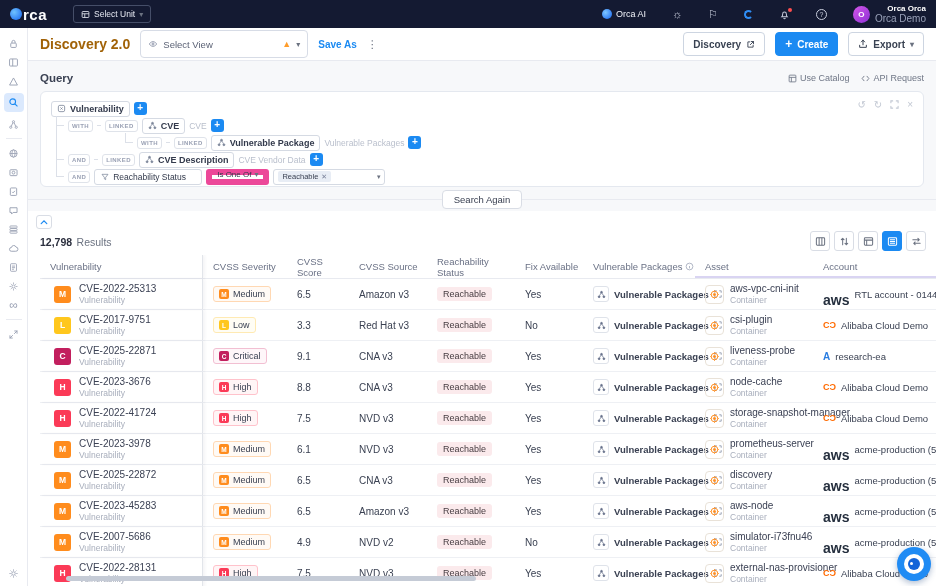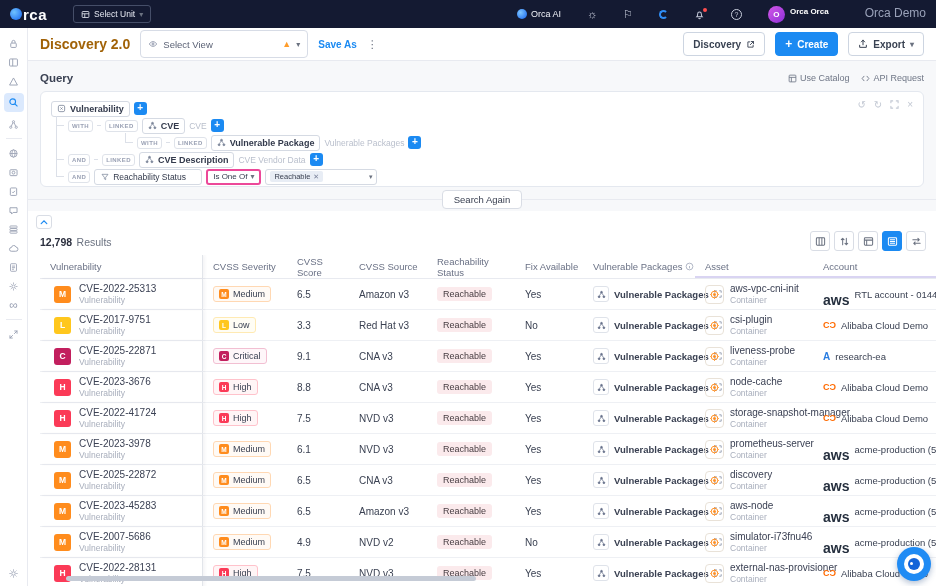--- a/index.html
+++ b/index.html
@@ -16,23 +16,23 @@
   .nav-search input { background:transparent; border:0; outline:none; color:#c3c9da; font-size:8.5px; flex:1; font-family:"Liberation Sans",sans-serif; }
   .nav-search .kbd { font-size:8px; color:#9aa2b8; white-space:nowrap; }
   .orca-ai { display:flex; align-items:center; gap:4px; color:#f0f2f8; font-size:9px; }
   .ai-dot { width:10px; height:10px; border-radius:50%; background:radial-gradient(circle at 35% 35%, #7ec6ff, #1563ef); }
   .nav-ico { color:#c9cedd; font-size:11px; line-height:1; display:flex; align-items:center; position:relative; }
   .ring-ico { width:9px; height:9px; border:2px solid #2f8df5; border-radius:50%; border-right-color:transparent; }
   .bell-dot { position:absolute; top:-1px; right:-2px; width:4px; height:4px; border-radius:50%; background:#ff4d4f; }
   .help-circ { width:11px; height:11px; border:1px solid #c9cedd; border-radius:50%; font-size:7px; display:flex; align-items:center; justify-content:center; }
   .user { display:flex; align-items:center; gap:5px; }
   .avatar { width:17px; height:17px; border-radius:50%; background:linear-gradient(135deg,#d457e8,#8d2fd6); color:#fff; font-size:8px; font-weight:bold; display:flex; align-items:center; justify-content:center; }
-  .user-meta { display:flex; flex-direction:row; line-height:1.15; }
+  .user-meta { display:flex; flex-direction:column; line-height:1.15;align-items:flex-end; }
   .user-name { color:#fff; font-size:8px; font-weight:bold; }
-  .user-org { color:#99a1b8; font-size:12px;margin-left:36px; }
+  .user-org { color:#99a1b8; font-size:10px; }
 
   
   .app { flex:1; display:flex; min-height:0; }
   .sidebar { width:28px; background:#fff; border-right:1px solid #e8eaf0; display:flex; flex-direction:column; align-items:center; padding:8px 0 6px; gap:5px; flex:none; }
   .sb-ico { width:20px; height:14px; display:flex; align-items:center; justify-content:center; color:#9aa1b4; font-size:12px; line-height:1; }
   .sb-ico.active { background:#dbe9fd; border-radius:4px; color:#1b8af2; height:19px; }
   .sb-div { width:16px; border-top:1px solid #e8eaf0; margin:2px 0; }
   .sb-spacer { flex:1; }
 
   .main { flex:1; min-width:0; display:flex; flex-direction:column; background:#f7f8fa; }
@@ -63,21 +63,21 @@
   .qrow { display:flex; align-items:center; gap:4px; height:15px; margin-bottom:2px; }
   .vline { position:absolute; width:1px; background:#dcе0e8; background:#dce0e8; }
   .tick { width:8px; height:1px; background:#dce0e8; flex:none; }
   .dash { width:4px; height:1px; background:#dce0e8; flex:none; }
   .op-chip { font-size:6px; letter-spacing:.4px; color:#9aa1b4; border:1px solid #dfe3ea; border-radius:3px; padding:2px 3px; background:#fff; font-weight:bold; }
   .entity-chip { display:flex; align-items:center; gap:4px; border:1px solid #d5dae3; border-radius:3px; padding:2px 5px; font-size:9px; font-weight:bold; color:#333a4c; background:#fff; }
   .entity-chip svg { color:#7c8699; }
   .ph { font-size:8.5px; color:#b9bfcc; }
   .add-btn { width:13px; height:13px; background:#1b8af2; border-radius:3px; color:#fff; font-size:10px; line-height:12px; text-align:center; font-weight:bold; flex:none; }
   .filter-box { display:flex; align-items:center; gap:4px; border:1px solid #d5dae3; border-radius:3px; height:16px; padding:0 6px; width:108px; font-size:8.5px; color:#333a4c; }
-  .op-select { display:flex; align-items:center; gap:3px; border:2px solid #ec4899; border-radius:3px; height:16px; padding:0 5px; font-size:8px; color:#333a4c; }
+  .op-select { display:flex; align-items:flex-end; gap:3px; border:6px solid #ec4899; border-radius:3px; height:16px; padding:0 5px; font-size:8px; color:#333a4c; }
   .val-select { display:flex; align-items:center; border:1px solid #d5dae3; border-radius:3px; height:16px; padding:0 4px; width:112px; }
   .val-chip { background:#e8edf5; border-radius:2px; font-size:7.5px; color:#3a4152; padding:1px 4px; display:flex; align-items:center; gap:3px; }
   .val-x { font-size:7px; color:#7a829a; }
   .val-caret { margin-left:auto; font-size:7px; color:#6b7280; }
 
   .search-again-row { position:relative; height:24px; display:flex; align-items:center; justify-content:center; }
   .sa-line { position:absolute; left:-12px; right:-12px; top:50%; border-top:1px solid #e8eaf0; }
   .sa-btn { position:relative; background:#fff; border:1px solid #d9dde5; border-radius:4px; padding:3px 11px; font-size:9.5px; color:#3a4152; }
 
   

